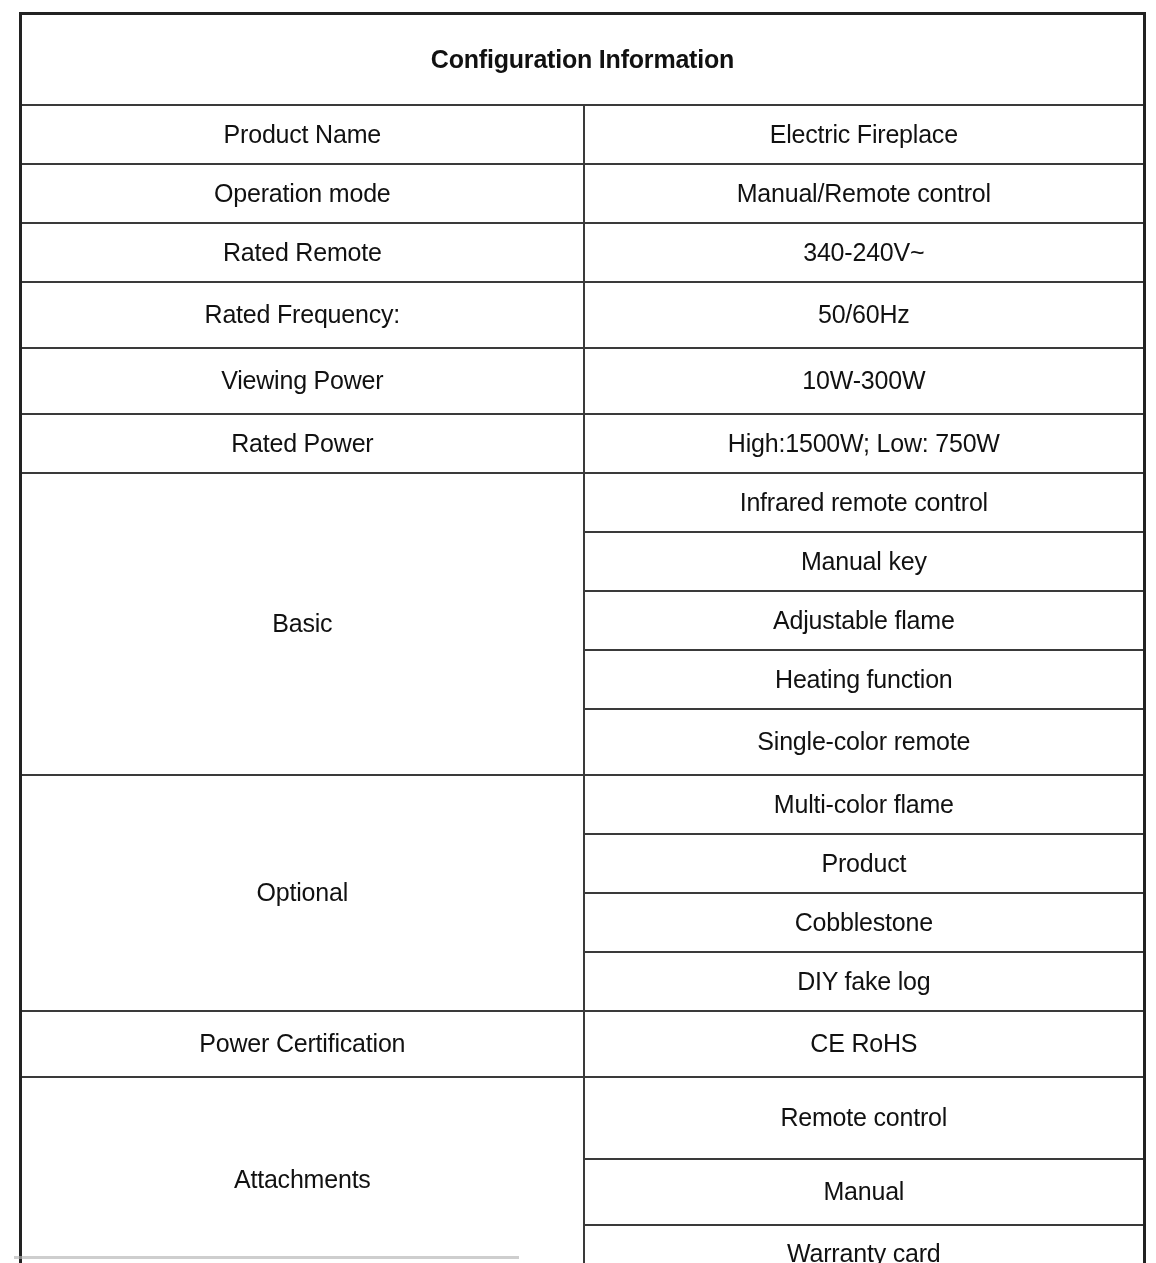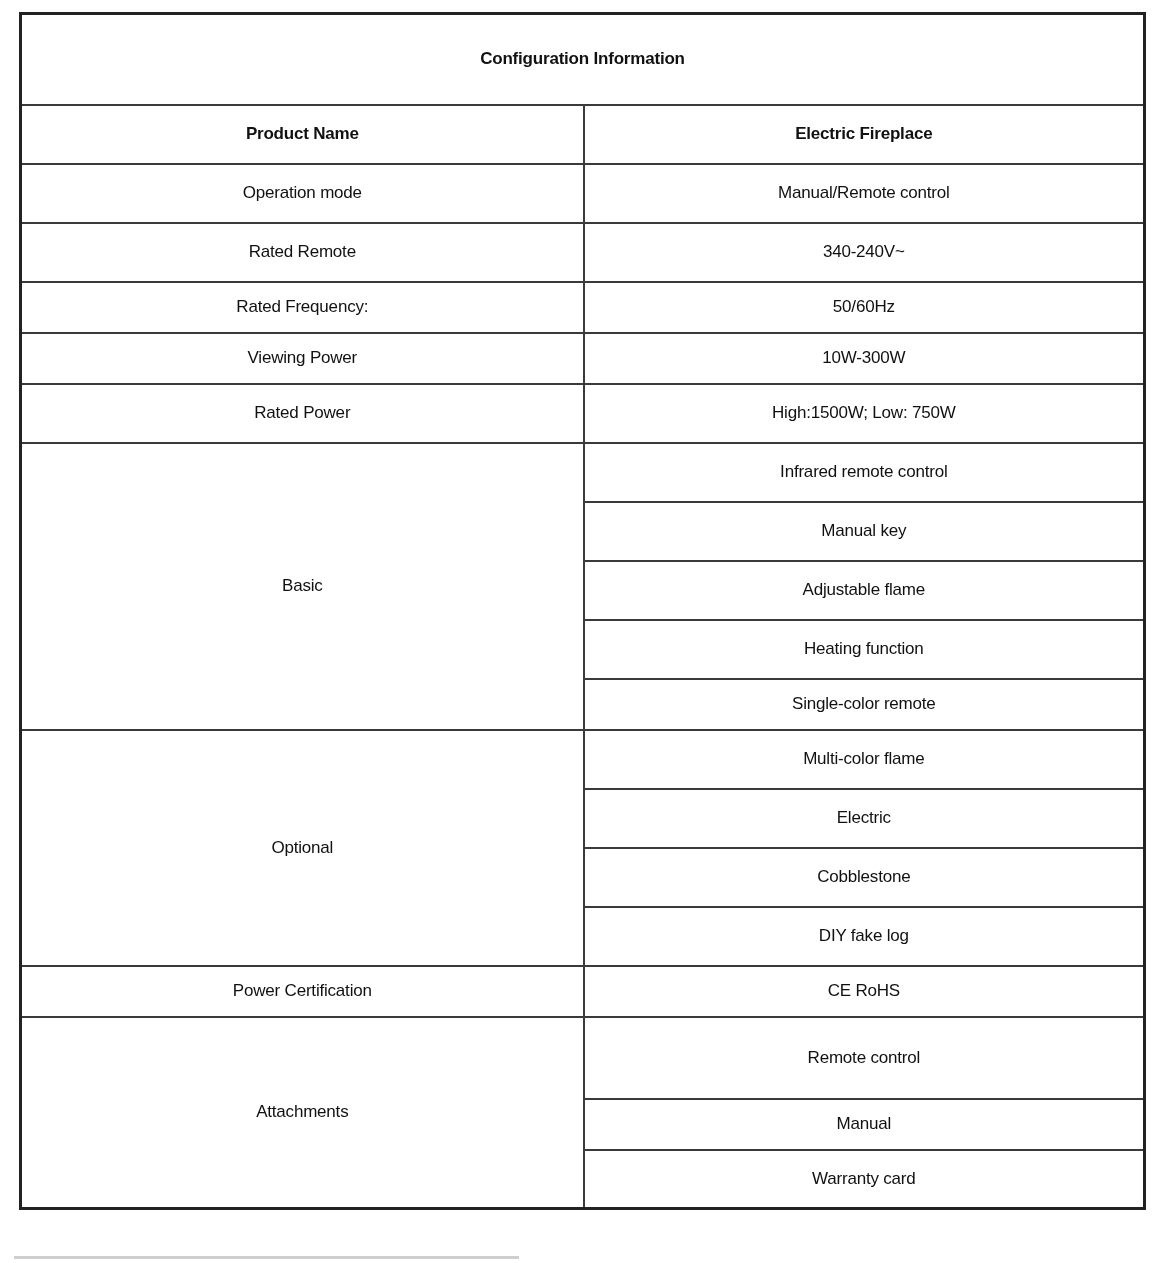--- a/index.html
+++ b/index.html
@@ -17,38 +17,38 @@
     border-collapse: collapse;
     table-layout: fixed;
     width: 1127px;
     margin: 12px 0 0 19px;
     border: 3px solid #222222;
   }
   table.config td {
     border: 2px solid #3a3a3a;
     text-align: center;
     vertical-align: middle;
-    font-size: 17px;
+    font-size: 25px;
     letter-spacing: -0.2px;
     padding: 0 6px;
     overflow: hidden;
     white-space: nowrap;
   }
   td.title-cell {
     font-weight: bold;
     vertical-align: top;
     padding-top: 9px;
     font-size: 26px;
     letter-spacing: -0.1px;
   }
-  td.bold { font-weight: bold; }
+  td.bold { font-weight: normal; }
   tr.r-std   { height: 59px; }
   tr.r-title { height: 91px; }
   tr.r-tall  { height: 82px; }
-  tr.r-short { height: 51px; }
+  tr.r-short { height: 66px; }
   .artifact-line {
     position: absolute;
     left: 14px;
     top: 1256px;
     width: 505px;
     height: 3px;
     background: #b3b3b3;
     opacity: 0.65;
   }
 </style>
@@ -107,21 +107,21 @@
   </tr>
   <tr class="r-short">
     <td>Single-color remote</td>
   </tr>
 
   <tr class="r-std">
     <td rowspan="4">Optional</td>
     <td>Multi-color flame</td>
   </tr>
   <tr class="r-std">
-    <td>Electric</td>
+    <td>Product</td>
   </tr>
   <tr class="r-std">
     <td>Cobblestone</td>
   </tr>
   <tr class="r-std">
     <td>DIY fake log</td>
   </tr>
 
   <tr class="r-short">
     <td>Power Certification</td>

